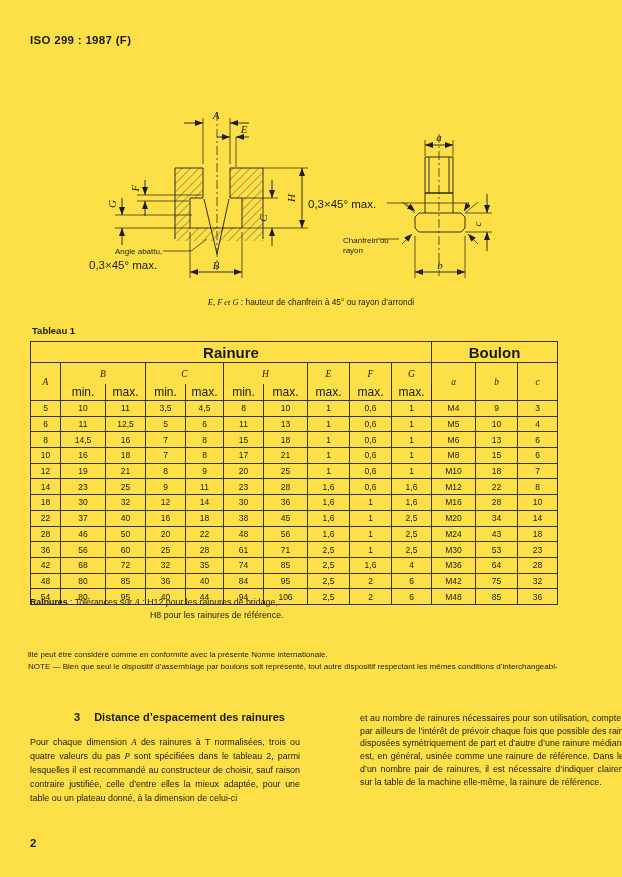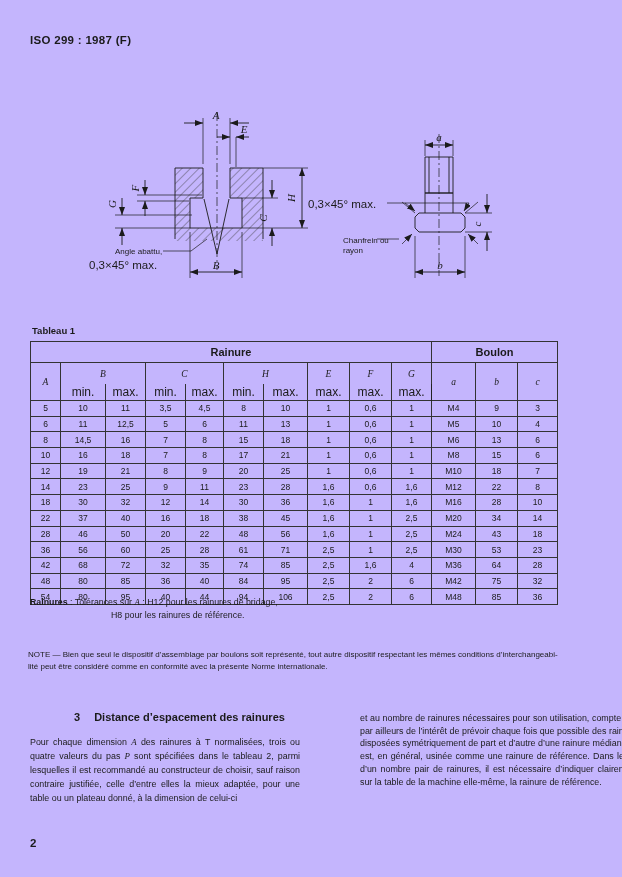--- a/index.html
+++ b/index.html
@@ -1,37 +1,37 @@
 <!DOCTYPE html>
 <html><head>
 <meta charset="utf-8">
 <style>
   html,body{margin:0;padding:0;background:#e8e8e8;}
-  .page{position:relative;width:622px;height:877px;background:#c4b5fd;color:#1b1b1b;
+  .page{position:relative;width:622px;height:877px;background:#fde047;color:#1b1b1b;
         font-family:"Liberation Sans",sans-serif;overflow:hidden;}
   .abs{position:absolute;}
   .doc-header{left:30px;top:34px;font-size:11.5px;font-weight:bold;letter-spacing:.3px;}
   .fig-caption{left:0;top:297px;width:100%;text-align:center;font-size:8.4px;}
   .fig-caption .var{font-family:"Liberation Serif",serif;font-style:italic;}
   .tbl-title{left:0;top:325px;width:100%;font-size:9.5px;font-weight:bold;padding-left:32px;}
   table.dim{position:absolute;left:30px;top:341px;border-collapse:collapse;table-layout:fixed;
             border:1.6px solid #222;}
   table.dim th,table.dim td{border:1px solid #333;text-align:center;padding:0;
             font-weight:normal;font-size:8.5px;color:#1b1b1b;}
   table.dim thead{border-bottom:1.6px solid #222;}
-  tr.grprow th{height:20px;font-weight:bold;font-size:11px;}
+  tr.grprow th{height:20px;font-weight:bold;font-size:15px;}
   tr.letrow th{height:21px;border-bottom:none;font-family:"Liberation Serif",serif;
                font-style:italic;font-size:9.5px;}
   tr.subrow th{height:16px;border-top:none;font-size:12px;}
   table.dim td{height:14.7px;}
   .bL{border-left:1.8px solid #222 !important;}
   .notes{left:30px;top:596px;font-size:8.8px;line-height:13px;}
   .notes .lbl{font-weight:bold;}
   .notes .var{font-family:"Liberation Serif",serif;font-style:italic;}
-  .notes .indent{margin-left:81px;}
+  .notes .indent{margin-left:120px;}
   .notes .boulons{margin-top:9px;}
   .notep{left:28px;top:649px;width:568px;font-size:8px;line-height:11.5px;}
   .sec-head{left:30px;top:711px;font-size:11px;font-weight:bold;margin-left:44px;}
   .sec-head .num{margin-right:14px;}
   .col-left{left:30px;top:735px;width:270px;font-size:8.9px;line-height:14px;text-align:justify;}
   .col-right{left:316px;top:712px;width:281px;font-size:8.9px;line-height:12.7px;text-align:justify;margin-left:44px;}
   .col-left .var,.col-right .var{font-family:"Liberation Serif",serif;font-style:italic;}
   .page-num{left:30px;top:837px;font-size:11.5px;font-weight:bold;}
   svg text{fill:#1b1b1b;}
   .dimlet{font-family:"Liberation Serif",serif;font-style:italic;font-size:11px;}
@@ -118,20 +118,23 @@
         <text class="dimlet" x="364" y="53" text-anchor="middle">a</text>
         <text class="dimlet" x="365" y="181" text-anchor="middle">b</text>
         <text class="dimlet" x="406" y="136" text-anchor="middle" transform="rotate(-90 406 136)">c</text>
         <text class="anno-lg" x="233" y="120">0,3×45° max.</text>
         <text class="anno-sm" x="268" y="155">Chanfrein ou</text>
         <text class="anno-sm" x="268" y="165">rayon</text>
       </g>
     </g>
   </svg>
 
+  <div class="abs fig-caption">
+    <span class="var">E, F et G</span><span> :  hauteur de chanfrein à 45° ou rayon d’arrondi</span>
+  </div>
 
   <div class="abs tbl-title">Tableau 1</div>
 
   <table class="dim">
     <colgroup>
       <col style="width:30px">
         <col style="width:45px">
         <col style="width:40px">
       <col style="width:40px">
         <col style="width:38px">
@@ -373,22 +376,22 @@
   </table>
 
   <div class="abs notes">
     <div>
       <span class="lbl">Rainures</span><span> :  Tolérances sur </span><span class="var">A</span><span> :  </span><span>H12 pour les rainures de bridage,</span>
     </div>
     <div class="indent">H8  pour les rainures de référence.</div>
   </div>
 
   <div class="abs notep">
+    <div>lité peut être considéré comme en conformité avec la présente Norme internationale.</div>
     <div>NOTE — Bien que seul le dispositif d’assemblage par boulons soit représenté, tout autre dispositif respectant les mêmes conditions d’interchangeabi-</div>
-    <div>lité peut être considéré comme en conformité avec la présente Norme internationale.</div>
   </div>
 
   <div class="abs sec-head">
     <span class="num">3</span><span>Distance d’espacement des rainures</span>
   </div>
 
   <div class="abs col-left">
     <span>Pour chaque dimension </span><span class="var">A</span><span> des rainures à T normalisées, trois ou quatre valeurs du pas </span><span class="var">P</span><span> sont spécifiées dans le tableau 2, parmi lesquelles il est recommandé au constructeur de choisir, sauf raison contraire justifiée, celle d’entre elles la mieux adaptée, pour une table ou un plateau donné, à la dimension de celui-ci</span>
   </div>
 

